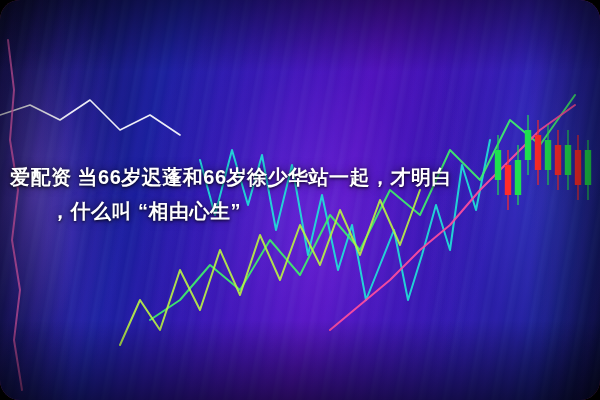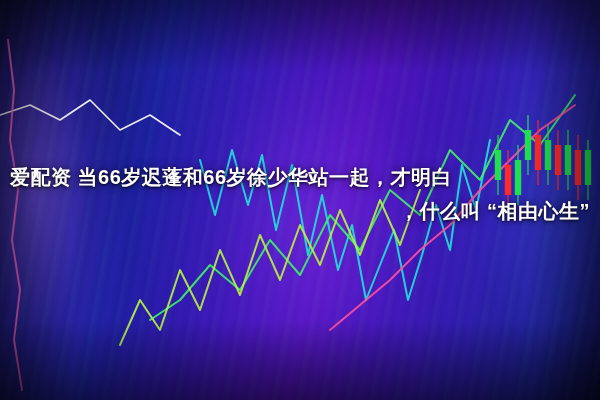--- a/index.html
+++ b/index.html
@@ -9,20 +9,21 @@
   }
   body {
     font-family: "Liberation Sans", sans-serif;
   }
   .stage {
     position: relative;
     width: 600px;
     height: 400px;
     overflow: hidden;
     background: #7f1d1d;
+    border-radius: 20px;
   }
   .bg-layer {
     position: absolute;
     inset: 0;
   }
   
   .bg-base {
     background:
       linear-gradient(105deg,
         #0a0f3a 0%,
@@ -84,21 +85,21 @@
     color: #ffffff;
     font-size: 20px;
     line-height: 34px;
     font-weight: 700;
     letter-spacing: 0.5px;
     text-shadow: 0 1px 3px rgba(0,0,0,0.85), 0 0 10px rgba(0,0,0,0.6);
     text-align: left;
   }
   .caption .line2 {
     display: block;
-    text-align: right;
+    text-align: left;
     padding-left: 40px;
   }
 </style>
 </head>
 <body>
 
 <div class="stage">
 
   <div class="bg-layer bg-base"></div>
   <div class="bg-layer bg-streaks"></div>

